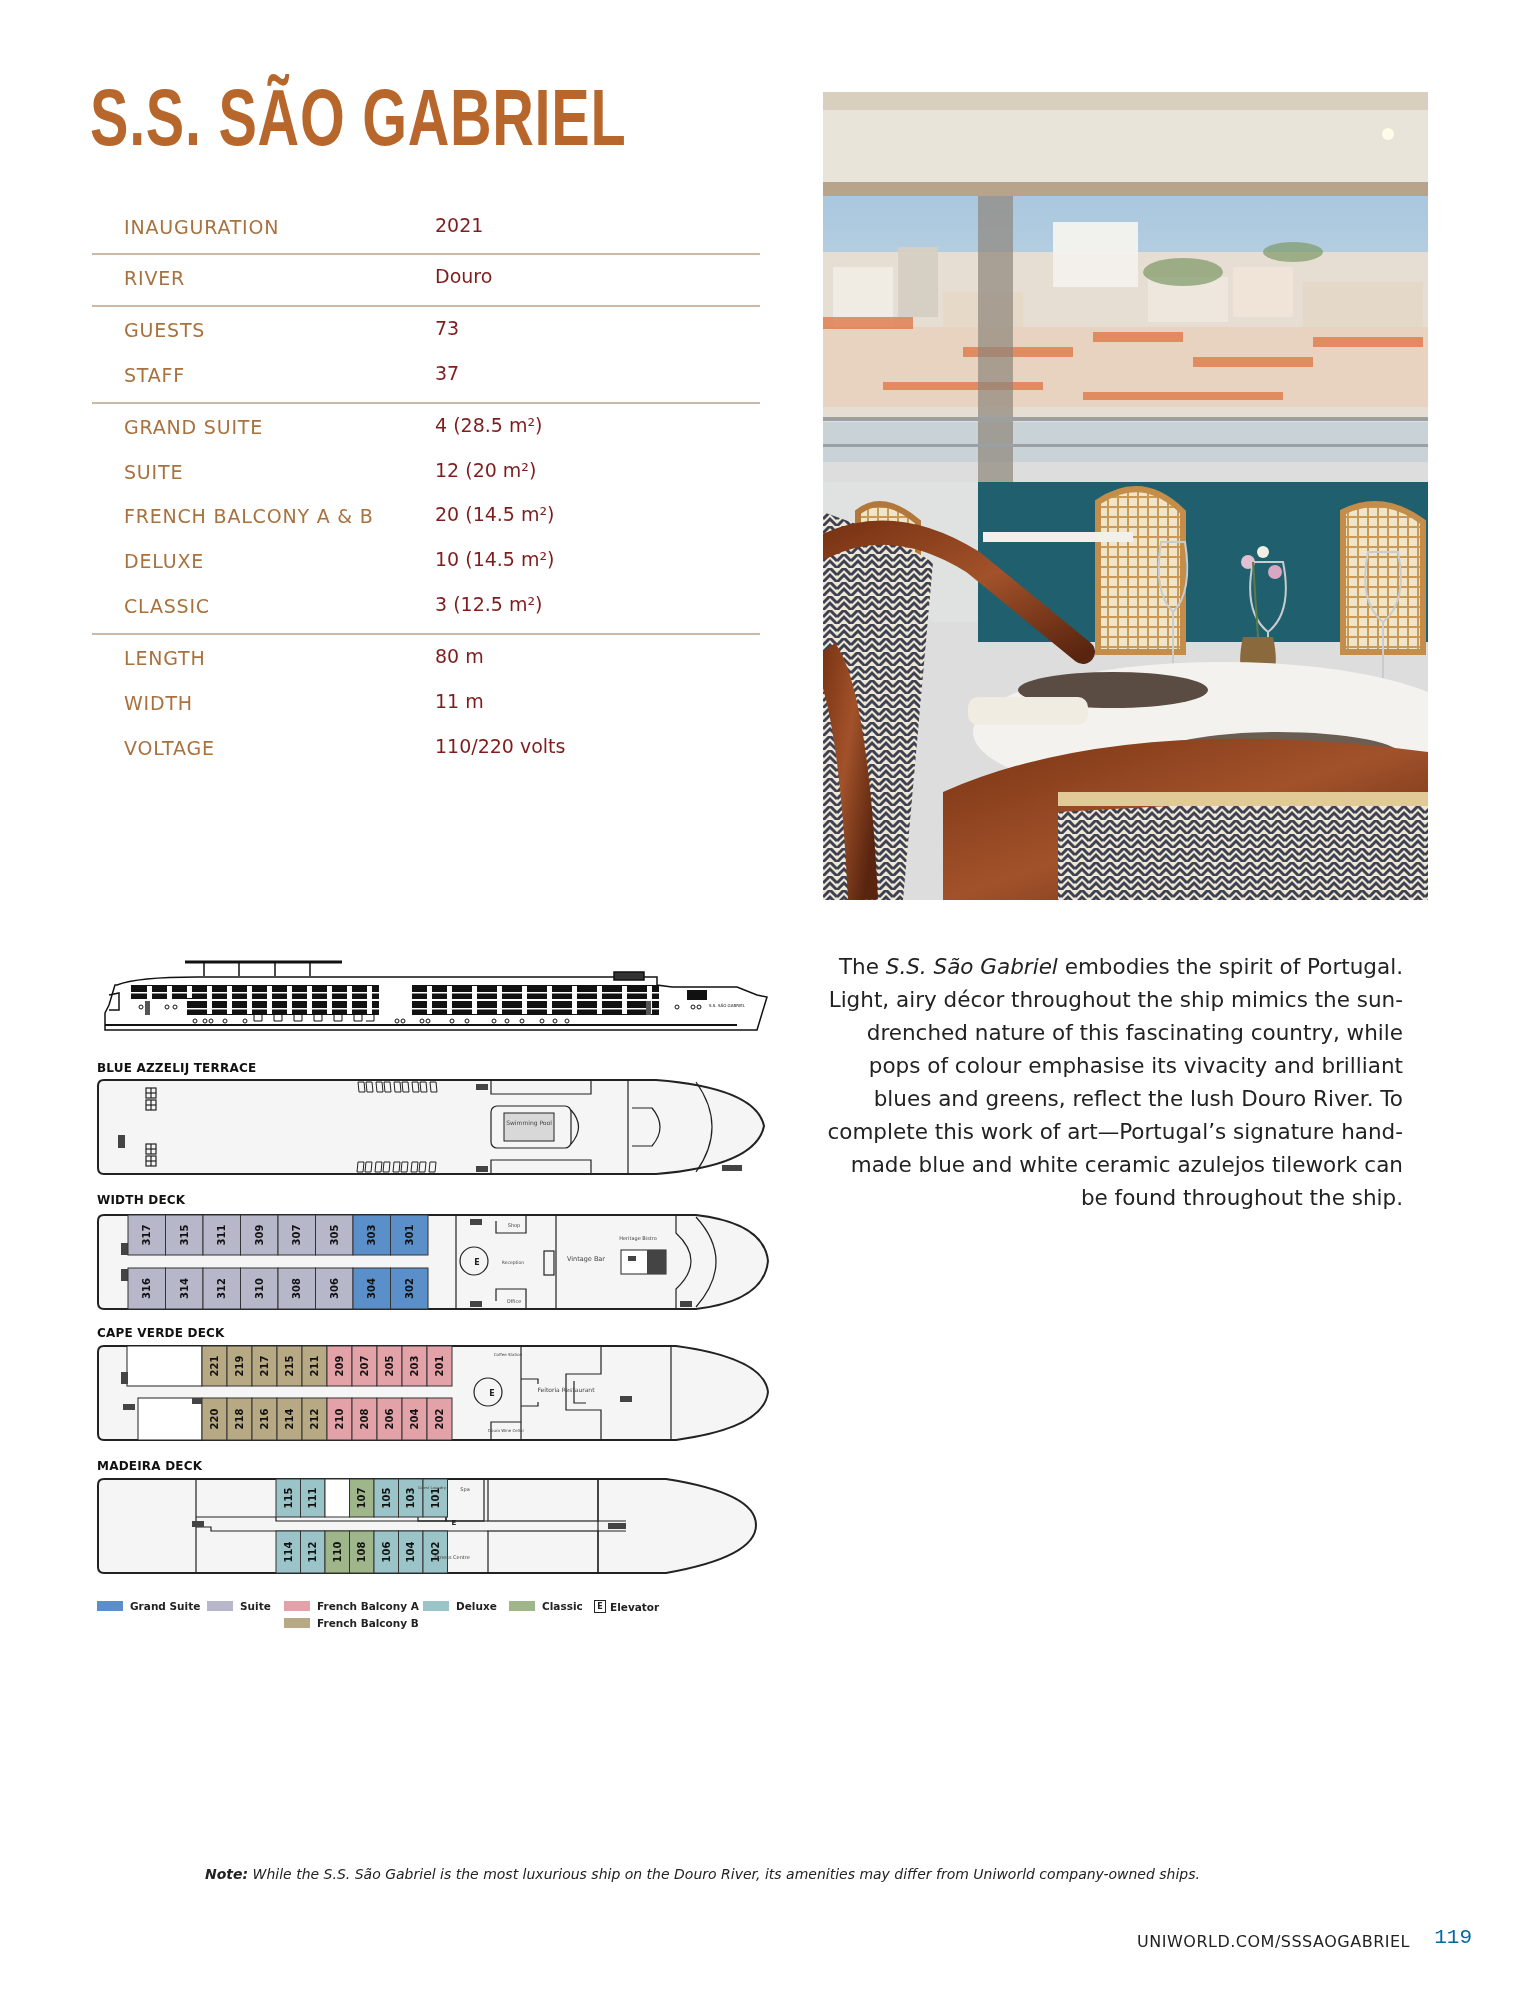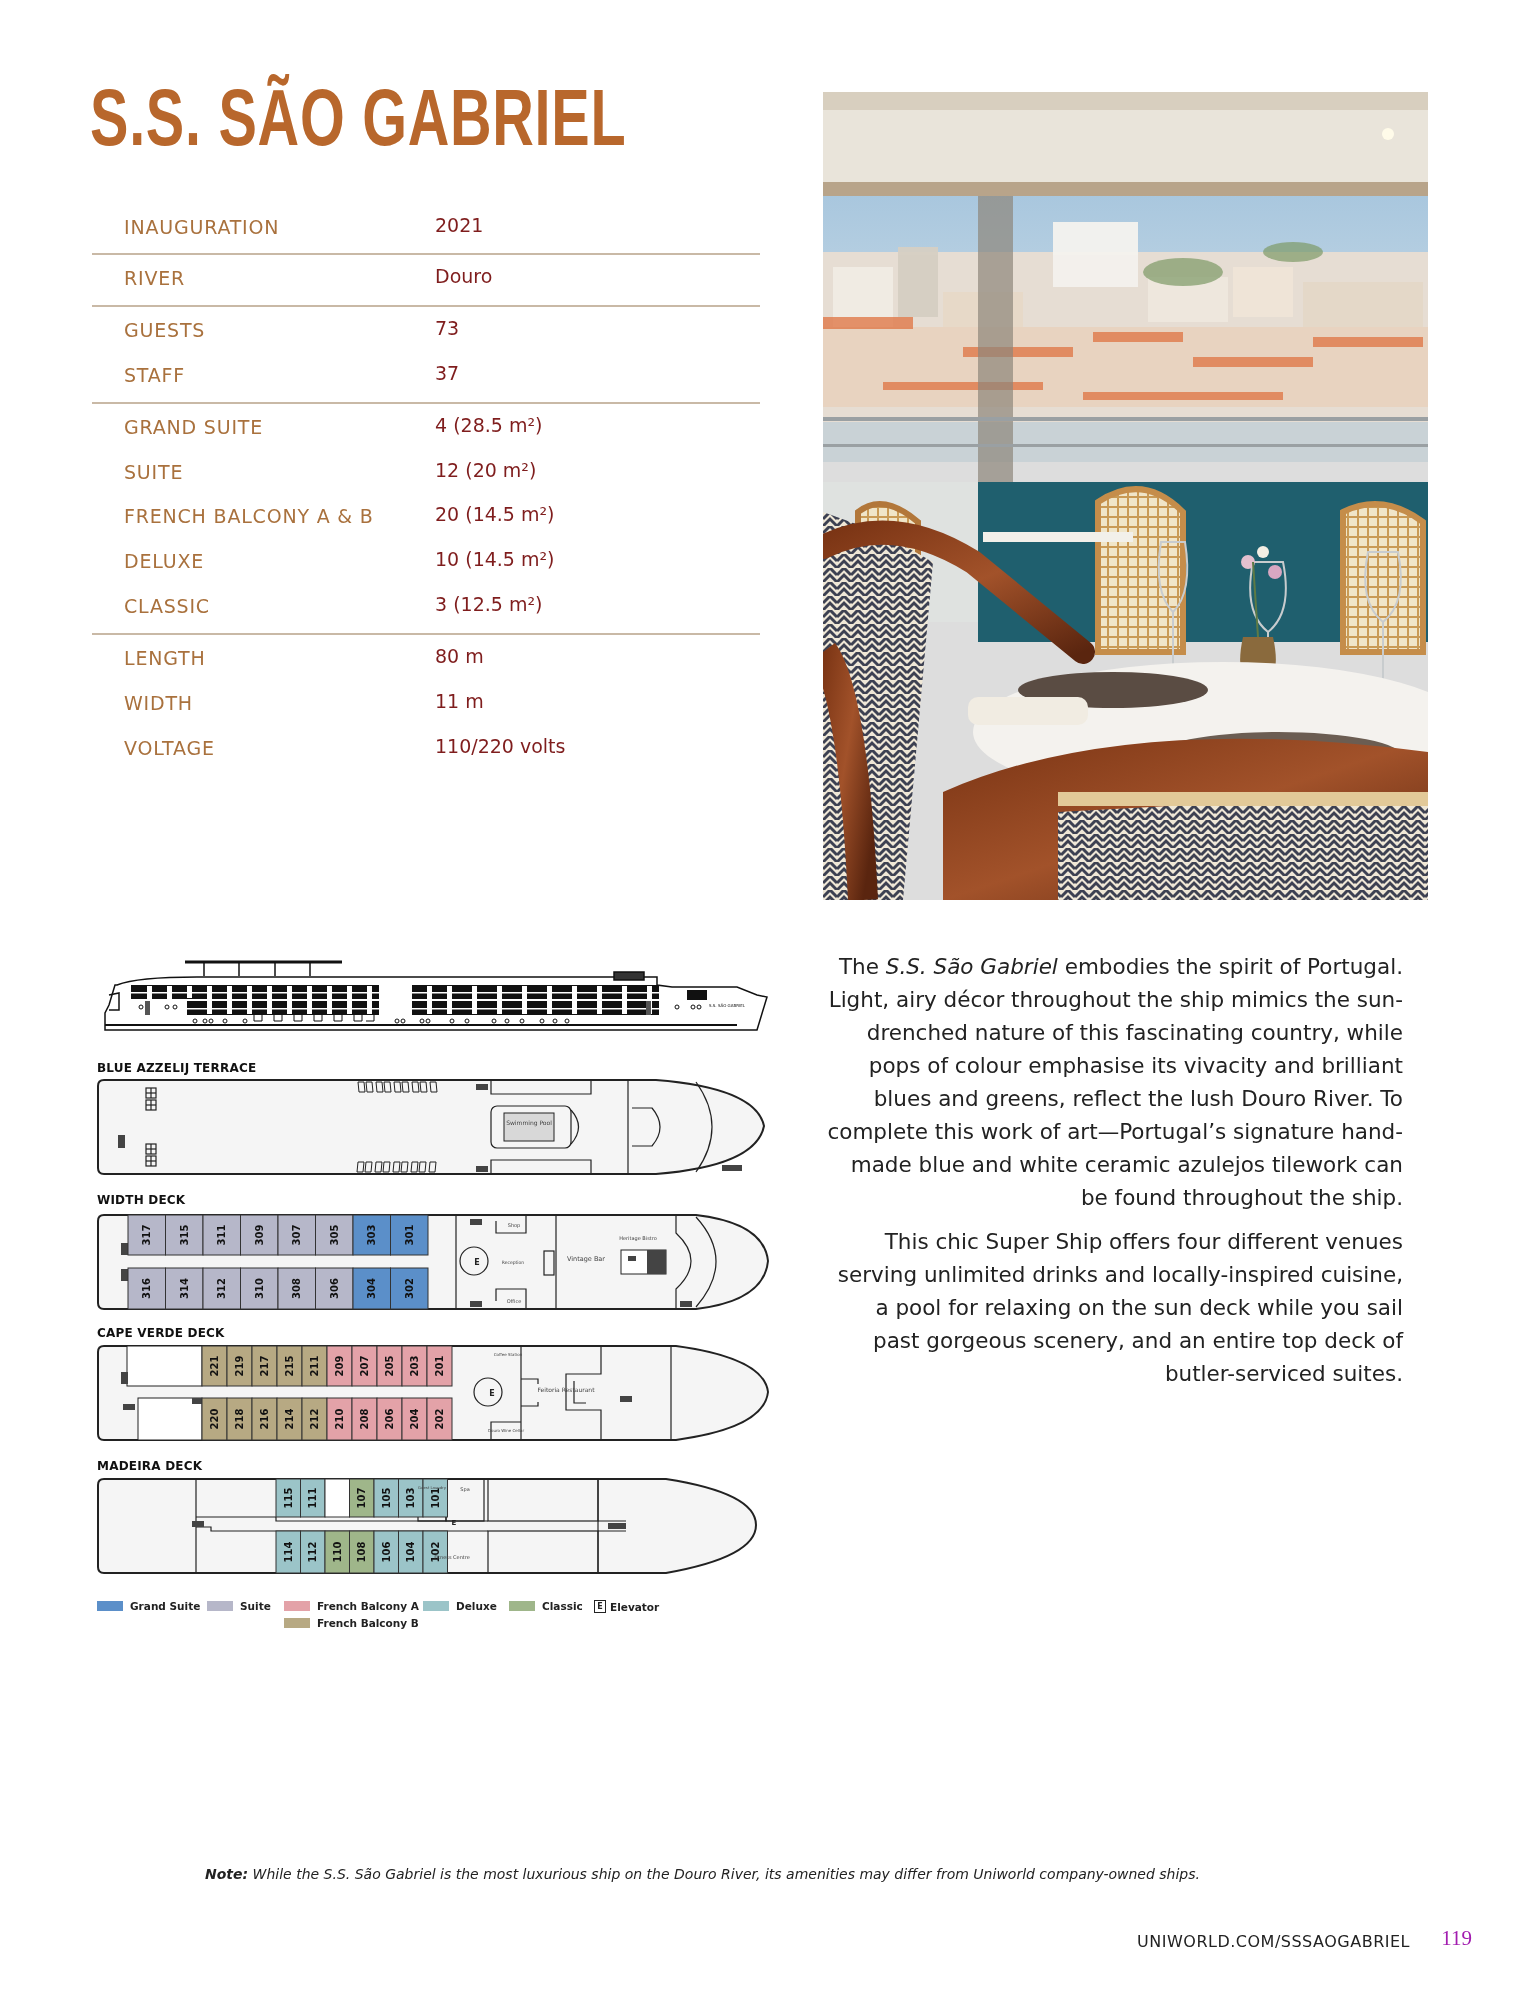--- a/index.html
+++ b/index.html
@@ -24,21 +24,21 @@
 
   .legend { left:97px; top:1600px; width:600px; height:40px; font-size:10.5px; font-weight:bold; color:#222; }
   .legend-item { position:absolute; display:flex; align-items:center; gap:7px; white-space:nowrap; }
   .swatch { width:26px; height:10px; display:inline-block; }
   .elev-box { display:inline-block; width:10px; height:11px; border:1px solid #222; font-size:8px; line-height:11px; text-align:center; }
 
   .note { left:0; width:1405px; top:1866px; text-align:center; font-size:14px; font-style:italic; color:#222; }
   .note b { font-style:italic; }
 
   .footer-url { right:112px; top:1932px; font-size:16px; color:#222; letter-spacing:0.5px; white-space:nowrap; }
-  .footer-page { right:50px; top:1926px; font-family:Liberation Serif, serif; font-size:21px; color:#a21caf; }
+  .footer-page { right:50px; top:1926px; font-family:Liberation Mono, monospace; font-size:21px; color:#0369a1; }
 </style>
 </head>
 <body>
 
 <div class="abs title">S.S. SÃO GABRIEL</div>
 
 <div class="abs specs">
   <div class="spec-row" style="top:11px">
     <span class="spec-label">INAUGURATION</span>
     <span class="spec-value">2021</span>
@@ -555,19 +555,18 @@
     <span>Classic</span>
   </div>
   <div class="legend-item" style="left:497px;top:0;gap:4px">
     <span class="elev-box">E</span>
     <span>Elevator</span>
   </div>
 </div>
 
 <div class="abs body-text">
   <p><span>The </span><i>S.S. São Gabriel</i><span> embodies the spirit of Portugal. Light, airy décor throughout the ship mimics the sun-drenched nature of this fascinating country, while pops of colour emphasise its vivacity and brilliant blues and greens, reflect the lush Douro River. To complete this work of art—Portugal’s signature hand-made blue and white ceramic azulejos tilework can be found throughout the ship.</span></p>
-  <p>This chic Super Ship offers four different venues serving unlimited drinks and locally-inspired cuisine, a pool for relaxing on the sun deck while you sail past gorgeous scenery, and an entire top deck of butler-serviced suites.</p>
 </div>
 
 <div class="abs note"><b>Note:</b><span> While the S.S. São Gabriel is the most luxurious ship on the Douro River, its amenities may differ from Uniworld company-owned ships.</span></div>
 
 <div class="abs footer-url">UNIWORLD.COM/SSSAOGABRIEL</div>
 <div class="abs footer-page">119</div>
 
 </body></html>

